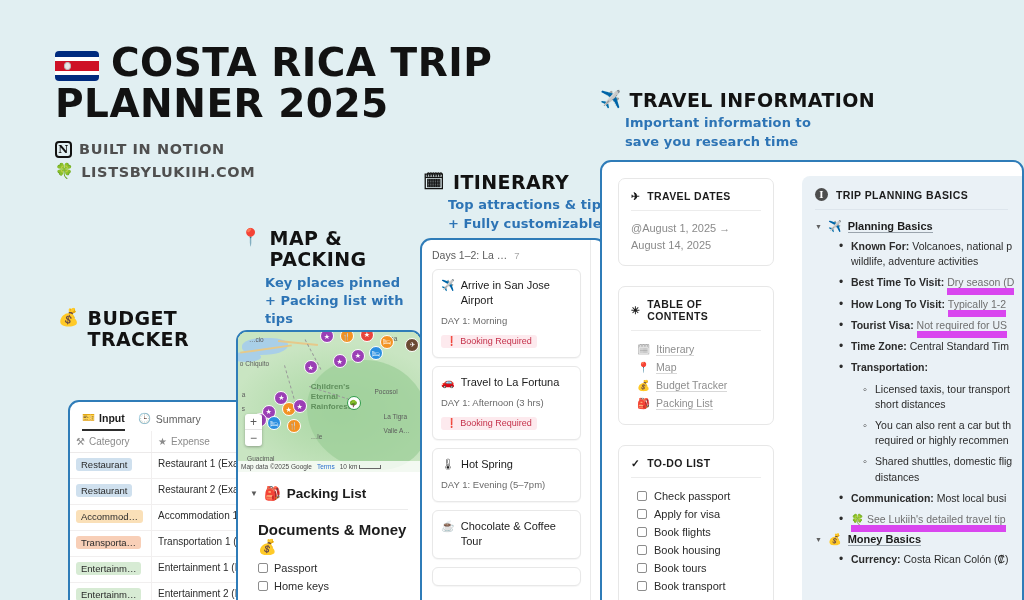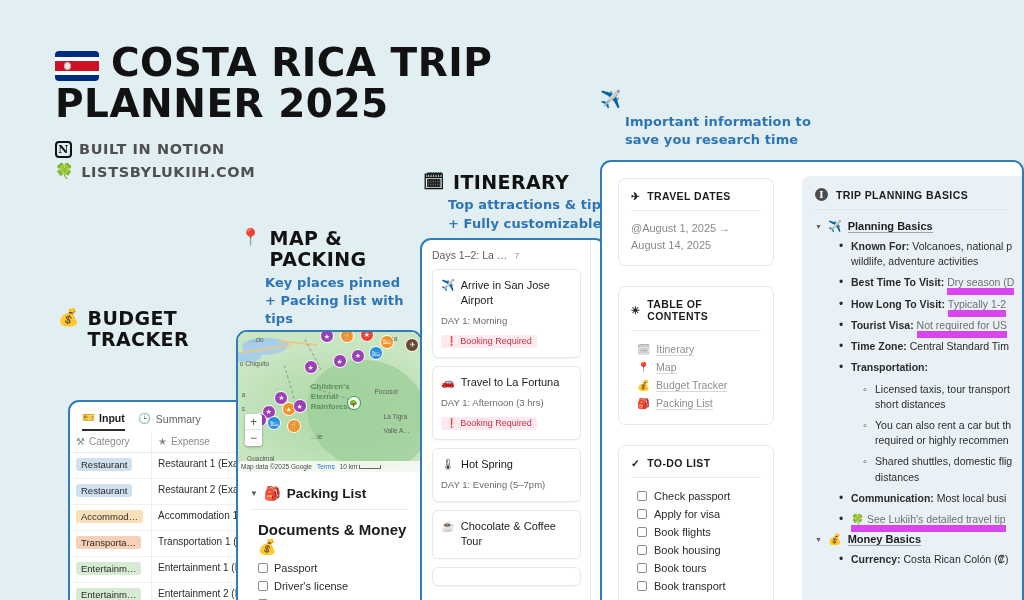--- a/index.html
+++ b/index.html
@@ -421,24 +421,20 @@
     </div>
     <div class="pack-rule"></div>
     <div class="pack-group">
       <span>Documents &amp; Money</span>
       <span>💰</span>
     </div>
     <div id="pack-items">
         <div class="pack-item">
           <span class="cbox"></span>
           <span>Passport</span>
-        </div>
-        <div class="pack-item">
-          <span class="cbox"></span>
-          <span>Driver's license</span>
         </div>
         <div class="pack-item">
           <span class="cbox"></span>
           <span>Home keys</span>
         </div>
       </div>
   </div>
 
   <div class="sec-head" style="left:423px; top:172px; width:190px;">
     <div class="sec-title">
@@ -495,20 +491,21 @@
           <div class="itin-card"></div>
           <div class="itin-card"></div>
           <div class="itin-card"></div>
         </div>
       </div>
   </div>
 
   <div class="sec-head" style="left:600px; top:90px; width:330px;">
     <div class="sec-title">
       <span class="emo">✈️</span>
+      <span class="txt">TRAVEL INFORMATION</span>
     </div>
     <div class="sec-sub indent">Important information to
 save you research time</div>
   </div>
 
   <div class="panel" id="travel-panel">
     <div class="tp-inner">
       <div class="tp-left">
 
         <div class="mini-card">

